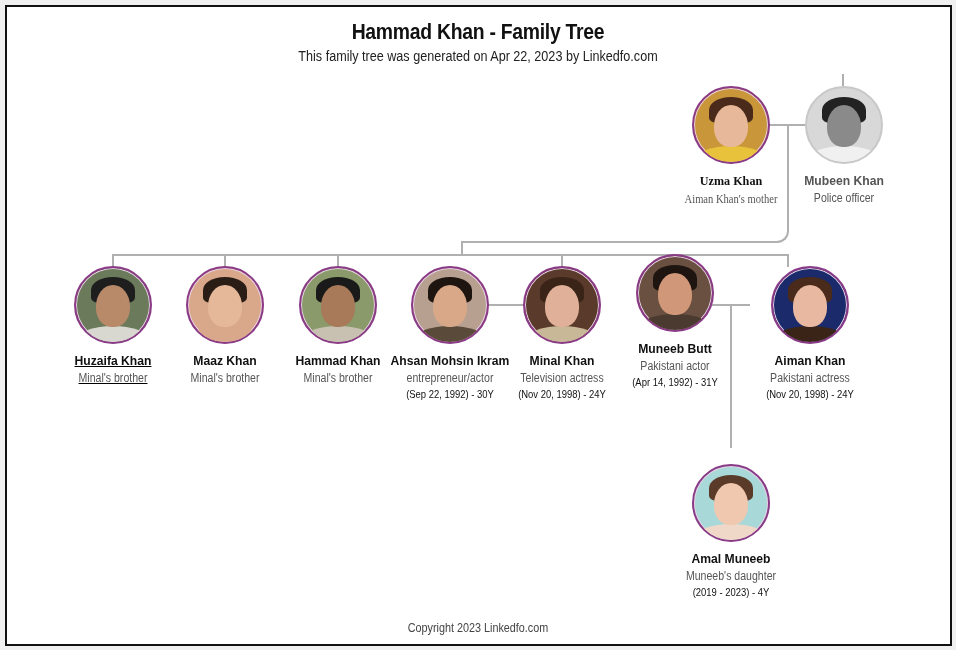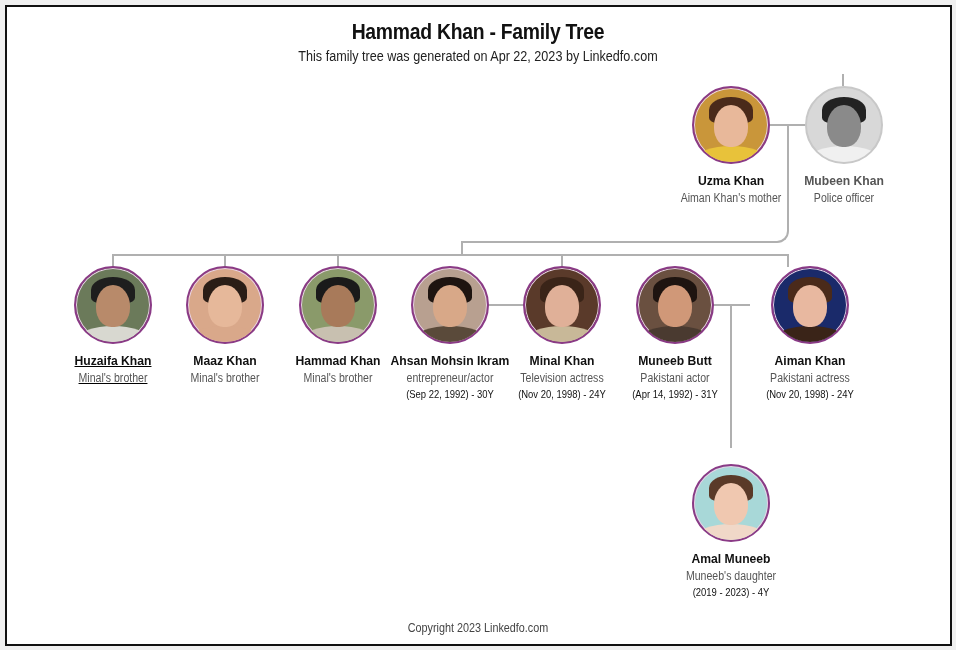--- a/index.html
+++ b/index.html
@@ -73,21 +73,21 @@
 <div class="line hline" style="left:112px; top:254px; width:677px;"></div>
 <div class="line vline" style="left:112px; top:254px; height:13px;"></div>
 <div class="line vline" style="left:224px; top:254px; height:13px;"></div>
 <div class="line vline" style="left:337px; top:254px; height:13px;"></div>
 <div class="line vline" style="left:561px; top:254px; height:13px;"></div>
 <div class="line vline" style="left:787px; top:254px; height:13px;"></div>
 <div class="line hline" style="left:488px; top:304px; width:36px;"></div>
 <div class="line hline" style="left:712px; top:304px; width:38px;"></div>
 <div class="line vline" style="left:730px; top:304px; height:144px;"></div>
 
-<div class="person" style="left:661px; top:86px;">
+<div class="person" style="left:661px; top:86px;font-family:Liberation Serif, serif;">
   <div class="avatar" style="background:#c9963a;">
     <div class="body" style="background:#e8c23a;"></div>
     <div class="hair" style="background:#4a2a1a;"></div>
     <div class="face" style="background:#e8b89a;"></div>
   </div>
   <div class="name">Uzma Khan</div>
   <div class="role">Aiman Khan's mother</div>
 </div>
 
 <div class="person" style="left:774px; top:86px;">
@@ -145,21 +145,21 @@
   <div class="avatar" style="background:#5a3a2a;">
     <div class="body" style="background:#c8b898;"></div>
     <div class="hair" style="background:#3a2418;"></div>
     <div class="face" style="background:#e0b098;"></div>
   </div>
   <div class="name">Minal Khan</div>
   <div class="role">Television actress</div>
   <div class="dates">(Nov 20, 1998) - 24Y</div>
 </div>
 
-<div class="person" style="left:605px; top:266px;">
+<div class="person" style="left:605px; top:254px;">
   <div class="avatar" style="background:#6a5040;">
     <div class="body" style="background:#4a3a30;"></div>
     <div class="hair" style="background:#1e1410;"></div>
     <div class="face" style="background:#d09878;"></div>
   </div>
   <div class="name">Muneeb Butt</div>
   <div class="role">Pakistani actor</div>
   <div class="dates">(Apr 14, 1992) - 31Y</div>
 </div>
 

